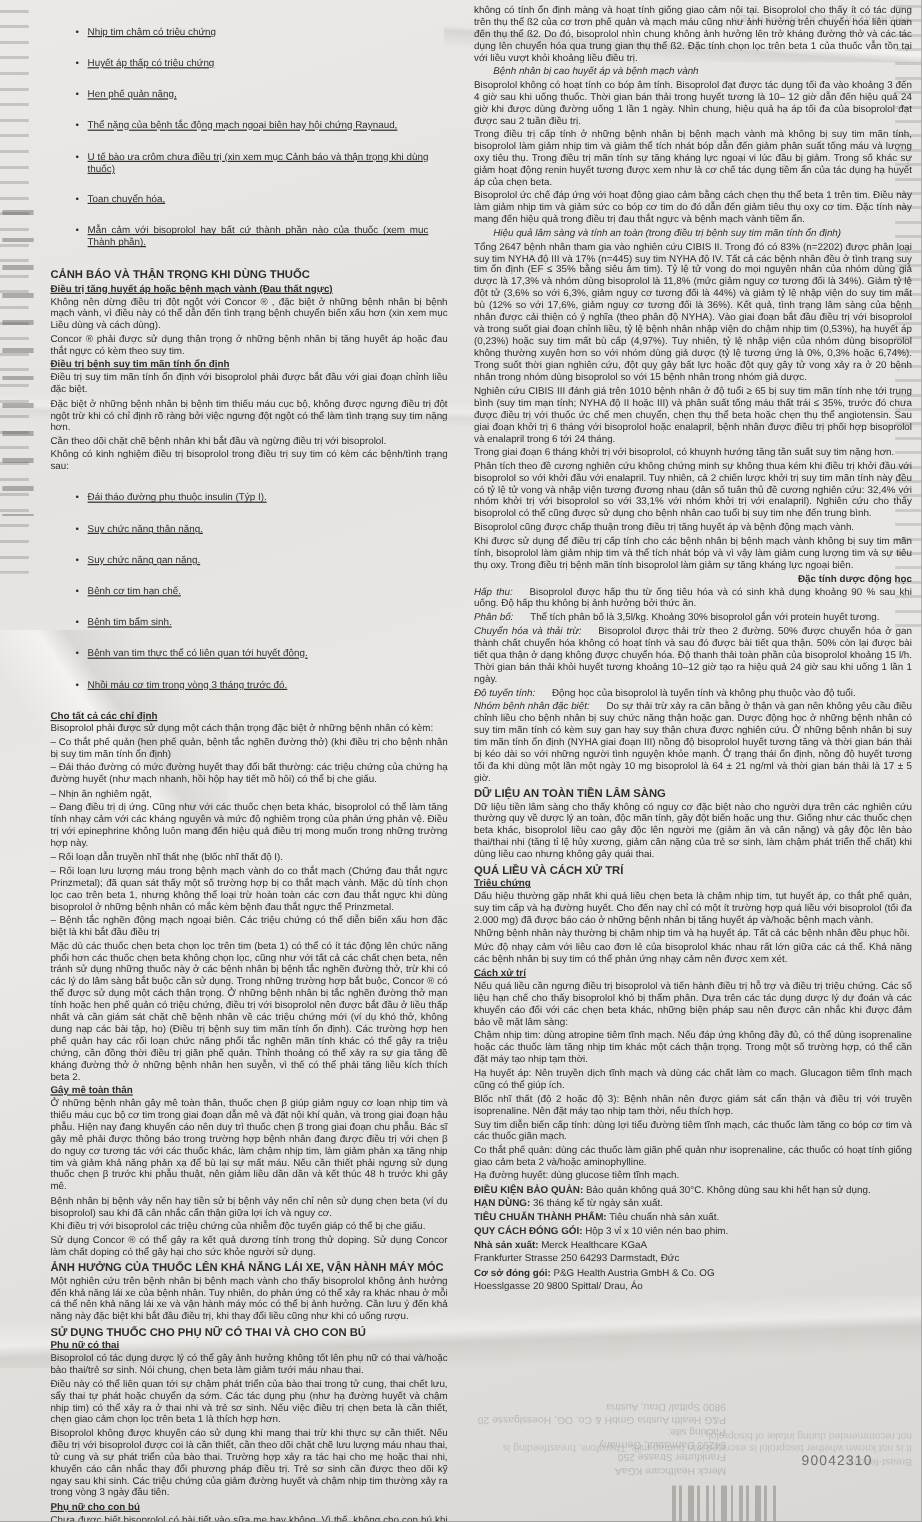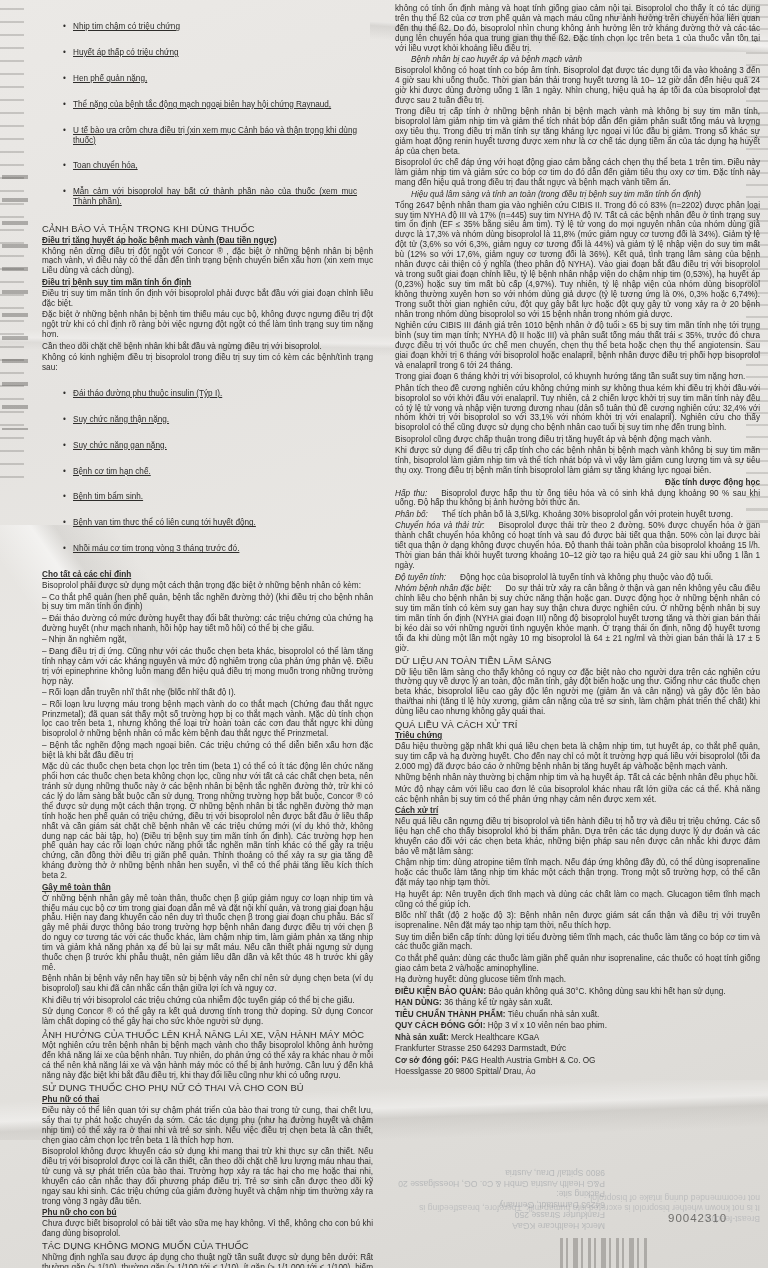--- a/index.html
+++ b/index.html
@@ -20,21 +20,21 @@
   .edge-left1{left:0;top:8px;width:24px;height:470px;
     background:repeating-linear-gradient(180deg,rgba(70,68,64,.22) 0 2.5px,transparent 2.5px 13px);}
   .edge-left2{left:2px;top:175px;width:26px;height:255px;
     background:repeating-linear-gradient(180deg,rgba(55,53,50,.34) 0 4px,transparent 4px 23px);}
   .edge-right1{right:0;top:4px;width:22px;height:520px;
     background:repeating-linear-gradient(180deg,rgba(90,88,84,.20) 0 2.5px,transparent 2.5px 12px);}
   .col{position:absolute;font-size:8.2px;line-height:9.9px;text-align:justify;}
   .col-left{left:42px;top:6px;width:331px;}
   .col-right{left:395px;top:4px;width:365px;}
   .para{margin:0 0 1.6px 0;}
-  .h1{font-weight:normal;font-size:9.4px;line-height:11.5px;margin:1px 0 1px;text-align:left;}
+  .h1{font-weight:bold;font-size:9.4px;line-height:11.5px;margin:1px 0 1px;text-align:left;}
   .h2,.h2u{font-weight:bold;text-decoration:underline;margin:1px 0;text-align:left;}
   .h2u{font-weight:600;}
   .h2i{font-style:italic;margin:1px 16px;text-align:left;}
   .h2b{font-weight:bold;margin:1px 0;text-align:right;}
   ul.bullets{margin:0 0 1.6px;padding:0 0 0 15px;}
   ul.bullets li{list-style:none;position:relative;margin:16px;text-decoration:underline;}
   ul.bullets li::before{content:"•";position:absolute;left:-10px;}
   .kv strong{font-weight:bold;}
   .lead{font-style:italic;margin-right:14px;}
   .libul .li-head{font-style:italic;position:relative;padding-left:15px;text-align:center;}
@@ -71,34 +71,35 @@
       <ul class="bullets">
         <li>Nhịp tim chậm có triệu chứng</li>
         <li>Huyết áp thấp có triệu chứng</li>
         <li>Hen phế quản nặng,</li>
         <li>Thể nặng của bệnh tắc động mạch ngoại biên hay hội chứng Raynaud,</li>
         <li>U tế bào ưa crôm chưa điều trị (xin xem mục Cảnh báo và thận trọng khi dùng thuốc)</li>
         <li>Toan chuyển hóa,</li>
         <li>Mẫn cảm với bisoprolol hay bất cứ thành phần nào của thuốc (xem mục Thành phần).</li>
       </ul>
       <div class="h1">CẢNH BÁO VÀ THẬN TRỌNG KHI DÙNG THUỐC</div>
-      <div class="h2">Điều trị tăng huyết áp hoặc bệnh mạch vành (Đau tiền ngực)</div>
+      <div class="h2">Điều trị tăng huyết áp hoặc bệnh mạch vành (Đau thất ngực)</div>
       <p class="para">Không nên dừng điều trị đột ngột với Concor ® , đặc biệt ở những bệnh nhân bị bệnh mạch vành, vì điều này có thể dẫn đến tình trạng bệnh chuyển biến xấu hơn (xin xem mục Liều dùng và cách dùng).</p>
+      <p class="para">Concor ® phải được sử dụng thận trọng ở những bệnh nhân bị tăng huyết áp hoặc đau thắt ngực có kèm theo suy tim.</p>
       <div class="h2">Điều trị bệnh suy tim mãn tính ổn định</div>
       <p class="para">Điều trị suy tim mãn tính ổn định với bisoprolol phải được bắt đầu với giai đoạn chỉnh liều đặc biệt.</p>
       <p class="para">Đặc biệt ở những bệnh nhân bị bệnh tim thiếu máu cục bộ, không được ngưng điều trị đột ngột trừ khi có chỉ định rõ ràng bởi việc ngưng đột ngột có thể làm tình trạng suy tim nặng hơn.</p>
       <p class="para">Cần theo dõi chặt chẽ bệnh nhân khi bắt đầu và ngừng điều trị với bisoprolol.</p>
       <p class="para">Không có kinh nghiệm điều trị bisoprolol trong điều trị suy tim có kèm các bệnh/tình trạng sau:</p>
       <ul class="bullets">
         <li>Đái tháo đường phụ thuộc insulin (Týp I).</li>
         <li>Suy chức năng thận nặng.</li>
         <li>Suy chức năng gan nặng.</li>
         <li>Bệnh cơ tim hạn chế.</li>
         <li>Bệnh tim bẩm sinh.</li>
-        <li>Bệnh van tim thực thể có liên cung tới huyết động.</li>
+        <li>Bệnh van tim thực thể có liên quan tới huyết động.</li>
         <li>Nhồi máu cơ tim trong vòng 3 tháng trước đó.</li>
       </ul>
       <div class="h2">Cho tất cả các chỉ định</div>
       <p class="para">Bisoprolol phải được sử dụng một cách thận trọng đặc biệt ở những bệnh nhân có kèm:</p>
       <p class="para">– Co thắt phế quản (hen phế quản, bệnh tắc nghẽn đường thở) (khi điều trị cho bệnh nhân bị suy tim mãn tính ổn định)</p>
       <p class="para">– Đái tháo đường có mức đường huyết thay đổi bất thường: các triệu chứng của chứng hạ đường huyết (như mạch nhanh, hồi hộp hay tiết mồ hôi) có thể bị che giấu.</p>
       <p class="para">– Nhịn ăn nghiêm ngặt,</p>
       <p class="para">– Đang điều trị dị ứng. Cũng như với các thuốc chẹn beta khác, bisoprolol có thể làm tăng tính nhạy cảm với các kháng nguyên và mức độ nghiêm trọng của phản ứng phản vệ. Điều trị với epinephrine không luôn mang đến hiệu quả điều trị mong muốn trong những trường hợp này.</p>
       <p class="para">– Rối loạn dẫn truyền nhĩ thất nhẹ (blốc nhĩ thất độ I).</p>
       <p class="para">– Rối loạn lưu lượng máu trong bệnh mạch vành do co thắt mạch (Chứng đau thắt ngực Prinzmetal); đã quan sát thấy một số trường hợp bị co thắt mạch vành. Mặc dù tính chọn lọc cao trên beta 1, nhưng không thể loại trừ hoàn toàn các cơn đau thắt ngực khi dùng bisoprolol ở những bệnh nhân có mắc kèm bệnh đau thắt ngực thể Prinzmetal.</p>
@@ -106,20 +107,21 @@
       <p class="para">Mặc dù các thuốc chẹn beta chọn lọc trên tim (beta 1) có thể có ít tác động lên chức năng phổi hơn các thuốc chẹn beta không chọn lọc, cũng như với tất cả các chất chẹn beta, nên tránh sử dụng những thuốc này ở các bệnh nhân bị bệnh tắc nghẽn đường thở, trừ khi có các lý do lâm sàng bắt buộc cần sử dụng. Trong những trường hợp bắt buộc, Concor ® có thể được sử dụng một cách thận trọng. Ở những bệnh nhân bị tắc nghẽn đường thở mạn tính hoặc hen phế quản có triệu chứng, điều trị với bisoprolol nên được bắt đầu ở liều thấp nhất và cần giám sát chặt chẽ bệnh nhân về các triệu chứng mới (ví dụ khó thở, không dung nạp các bài tập, ho) (Điều trị bệnh suy tim mãn tính ổn định). Các trường hợp hen phế quản hay các rối loạn chức năng phổi tắc nghẽn mãn tính khác có thể gây ra triệu chứng, cần đồng thời điều trị giãn phế quản. Thỉnh thoảng có thể xảy ra sự gia tăng đề kháng đường thở ở những bệnh nhân hen suyễn, vì thế có thể phải tăng liều kích thích beta 2.</p>
       <div class="h2">Gây mê toàn thân</div>
       <p class="para">Ở những bệnh nhân gây mê toàn thân, thuốc chẹn β giúp giảm nguy cơ loạn nhịp tim và thiếu máu cục bộ cơ tim trong giai đoạn dẫn mê và đặt nội khí quản, và trong giai đoạn hậu phẫu. Hiện nay đang khuyến cáo nên duy trì thuốc chẹn β trong giai đoạn chu phẫu. Bác sĩ gây mê phải được thông báo trong trường hợp bệnh nhân đang được điều trị với chẹn β do nguy cơ tương tác với các thuốc khác, làm chậm nhịp tim, làm giảm phản xạ tăng nhịp tim và giảm khả năng phản xạ để bù lại sự mất máu. Nếu cần thiết phải ngưng sử dụng thuốc chẹn β trước khi phẫu thuật, nên giảm liều dần dần và kết thúc 48 h trước khi gây mê.</p>
       <p class="para">Bệnh nhân bị bệnh vảy nến hay tiền sử bị bệnh vảy nến chỉ nên sử dụng chẹn beta (ví dụ bisoprolol) sau khi đã cân nhắc cẩn thận giữa lợi ích và nguy cơ.</p>
       <p class="para">Khi điều trị với bisoprolol các triệu chứng của nhiễm độc tuyến giáp có thể bị che giấu.</p>
       <p class="para">Sử dụng Concor ® có thể gây ra kết quả dương tính trong thử doping. Sử dụng Concor làm chất doping có thể gây hại cho sức khỏe người sử dụng.</p>
       <div class="h1">ẢNH HƯỞNG CỦA THUỐC LÊN KHẢ NĂNG LÁI XE, VẬN HÀNH MÁY MÓC</div>
       <p class="para">Một nghiên cứu trên bệnh nhân bị bệnh mạch vành cho thấy bisoprolol không ảnh hưởng đến khả năng lái xe của bệnh nhân. Tuy nhiên, do phản ứng có thể xảy ra khác nhau ở mỗi cá thể nên khả năng lái xe và vận hành máy móc có thể bị ảnh hưởng. Cần lưu ý đến khả năng này đặc biệt khi bắt đầu điều trị, khi thay đổi liều cũng như khi có uống rượu.</p>
       <div class="h1">SỬ DỤNG THUỐC CHO PHỤ NỮ CÓ THAI VÀ CHO CON BÚ</div>
       <div class="h2u">Phụ nữ có thai</div>
+      <p class="para">Bisoprolol có tác dụng dược lý có thể gây ảnh hưởng không tốt lên phụ nữ có thai và/hoặc bào thai/trẻ sơ sinh. Nói chung, chẹn beta làm giảm tưới máu nhau thai.</p>
       <p class="para">Điều này có thể liên quan tới sự chậm phát triển của bào thai trong tử cung, thai chết lưu, sẩy thai tự phát hoặc chuyển dạ sớm. Các tác dụng phụ (như hạ đường huyết và chậm nhịp tim) có thể xảy ra ở thai nhi và trẻ sơ sinh. Nếu việc điều trị chẹn beta là cần thiết, chẹn giao cảm chọn lọc trên beta 1 là thích hợp hơn.</p>
       <p class="para">Bisoprolol không được khuyến cáo sử dụng khi mang thai trừ khi thực sự cần thiết. Nếu điều trị với bisoprolol được coi là cần thiết, cần theo dõi chặt chẽ lưu lượng máu nhau thai, tử cung và sự phát triển của bào thai. Trường hợp xảy ra tác hại cho mẹ hoặc thai nhi, khuyến cáo cân nhắc thay đổi phương pháp điều trị. Trẻ sơ sinh cần được theo dõi kỹ ngay sau khi sinh. Các triệu chứng của giảm đường huyết và chậm nhịp tim thường xảy ra trong vòng 3 ngày đầu tiên.</p>
       <div class="h2u">Phụ nữ cho con bú</div>
       <p class="para">Chưa được biết bisoprolol có bài tiết vào sữa mẹ hay không. Vì thế, không cho con bú khi đang dùng bisoprolol.</p>
       <div class="h1">TÁC DỤNG KHÔNG MONG MUỐN CỦA THUỐC</div>
       <p class="para">Những định nghĩa sau được áp dụng cho thuật ngữ tần suất được sử dụng bên dưới: Rất thường gặp (≥ 1/10), thường gặp (≥ 1/100 tới &lt; 1/10), ít gặp (≥ 1/1.000 tới &lt; 1/100), hiếm (≥1/10.000 tới &lt; 1/1.000), rất hiếm (&lt;1/10.000), tần suất chưa được biết: không thể ước tính được từ những dữ liệu hiện có.</p>
       <div class="libul">
         <div class="li-head">Các xét nghiệm</div>
         <div class="li-sub">Hiếm: tăng triglycerides, tăng men gan (ALAT, ASAT)</div>
       </div>

